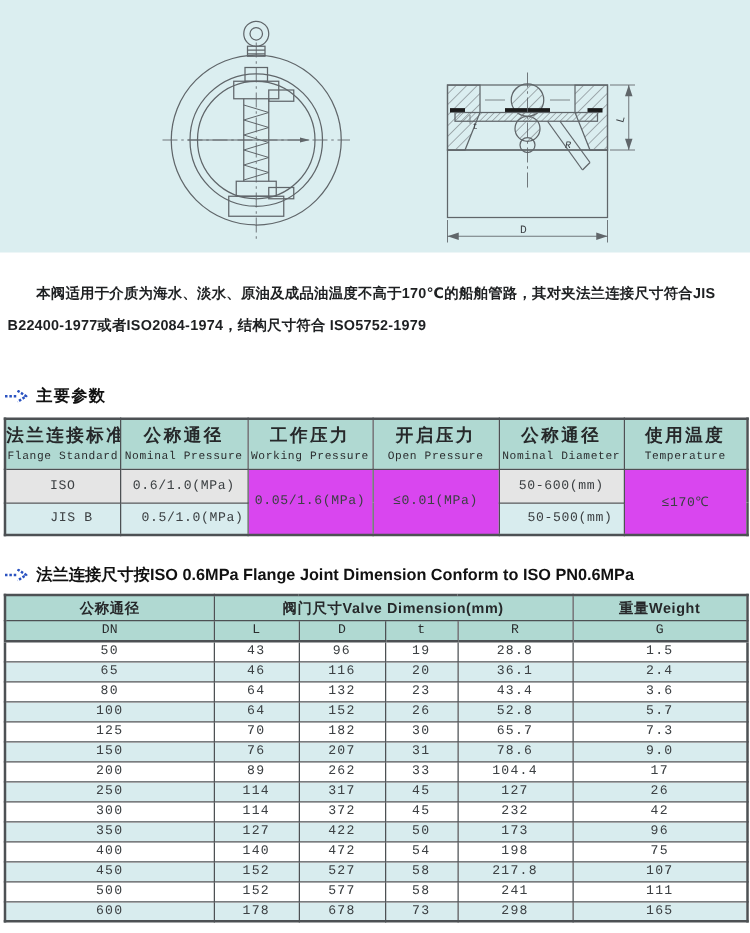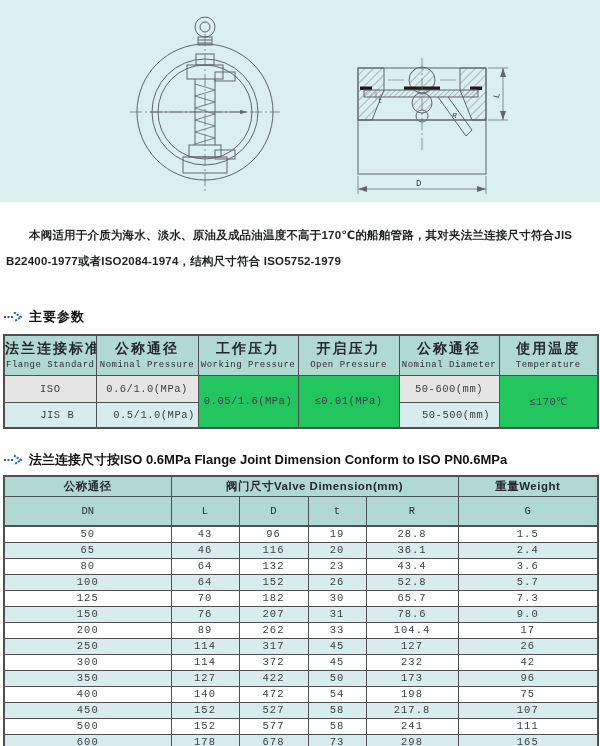--- a/index.html
+++ b/index.html
@@ -21,27 +21,27 @@
   th,td{border:1px solid var(--border);text-align:center;vertical-align:middle;overflow:hidden;white-space:nowrap;}
   
   .t1 thead th{background:var(--table-header-bg);height:40px;padding:2px 0;}
   .t1 .zh{font-size:14px;font-weight:bold;letter-spacing:2px;}
   .t1 .en{font-family:"Liberation Mono","DejaVu Sans Mono",monospace;font-size:9px;
           font-weight:normal;letter-spacing:.5px;margin-top:2px;color:#2b2d2f;}
   .t1 tbody td{font-family:"Liberation Mono","DejaVu Sans Mono",monospace;font-size:10.5px;
           letter-spacing:.5px;color:var(--digits);background:#e5e5e5;}
   .t1 tr.r1 td{height:27px;}
   .t1 tr.r2 td{height:26px;background:var(--stripe-bg);padding-left:14px;}
-  .t1 tr.r2 td, .t1 tr.r1 td.span{background:#22c55e;}
+  .t1 tr.r2 td, .t1 tr.r1 td.span{background:#d946ef;}
   .t1 tr.r2 td{background:var(--stripe-bg);}
   
   .t2{margin-top:6px;}
   .t2 thead th{background:var(--table-header-bg);}
   .t2 tr.gh th{height:20px;font-size:11.5px;font-weight:bold;letter-spacing:.5px;}
-  .t2 tr.sh th{height:30px;font-family:"Liberation Mono","DejaVu Sans Mono",monospace;
+  .t2 tr.sh th{height:17px;font-family:"Liberation Mono","DejaVu Sans Mono",monospace;
           font-size:10.5px;font-weight:normal;color:#2b2d2f;border-bottom:2px solid var(--border);}
   .t2 tbody td{height:16px;font-family:"Liberation Mono","DejaVu Sans Mono",monospace;
           font-size:10.5px;letter-spacing:1px;color:var(--digits);background:#fff;}
   .t2 tbody tr:nth-child(even) td{background:var(--stripe-bg);}
   svg text{font-family:"Liberation Mono","DejaVu Sans Mono",monospace;fill:#3e4246;}
 </style>
 </head>
 <body>
 
 <div class="page">

